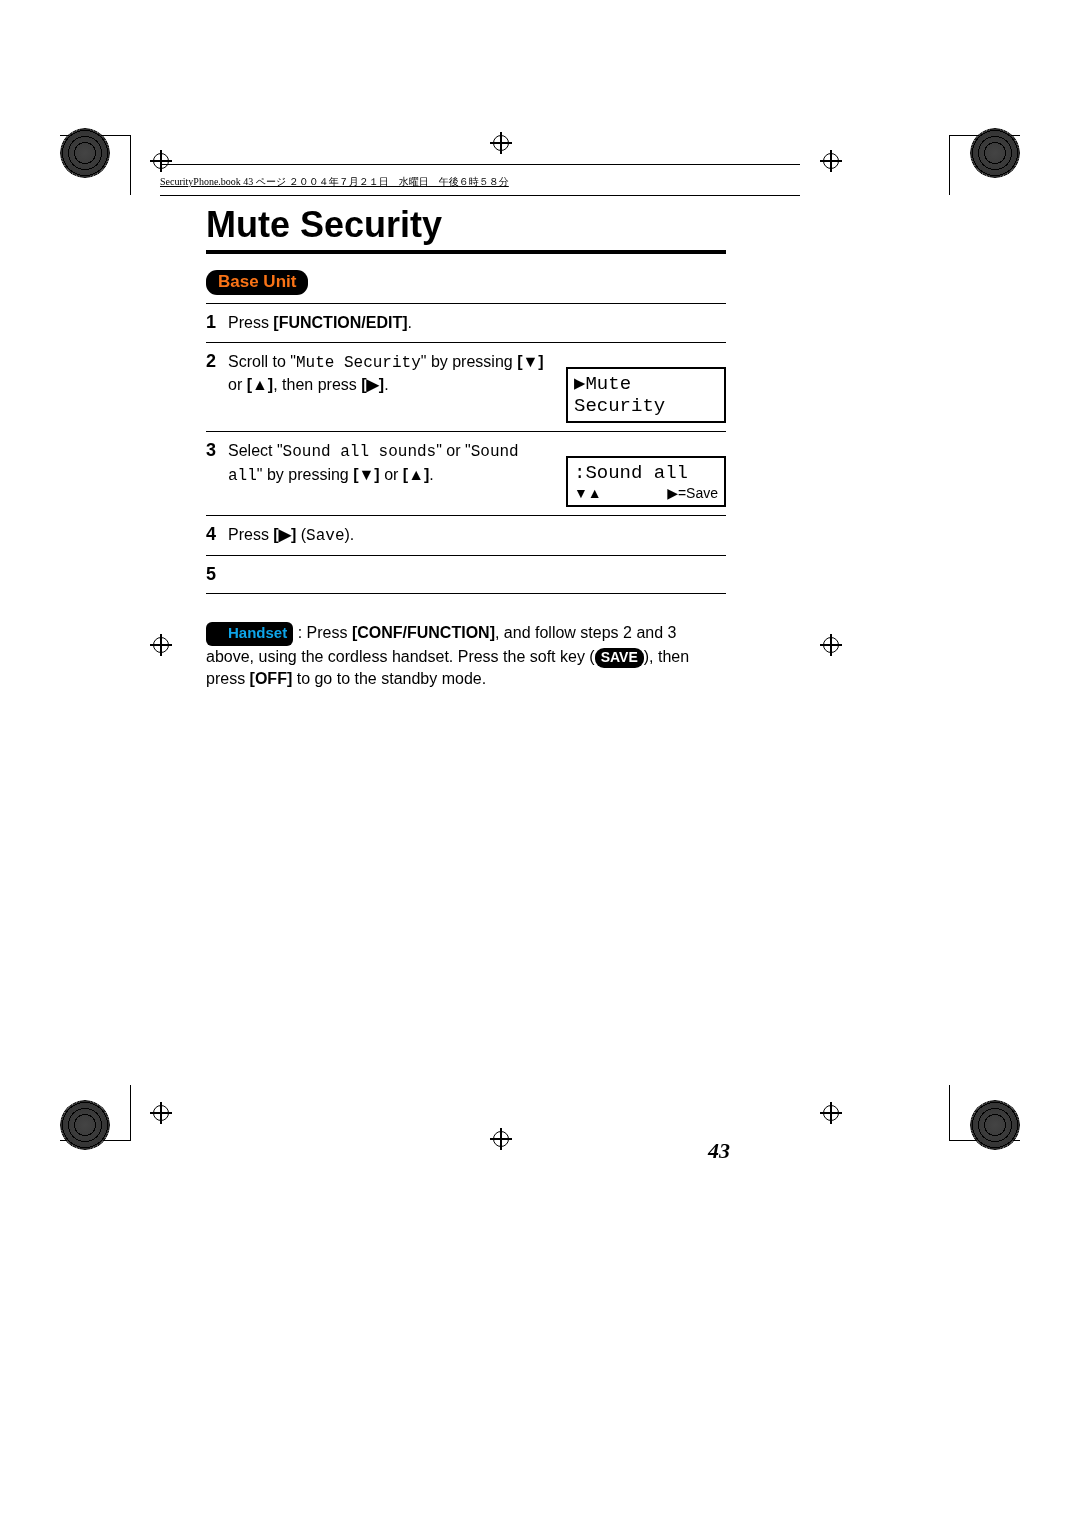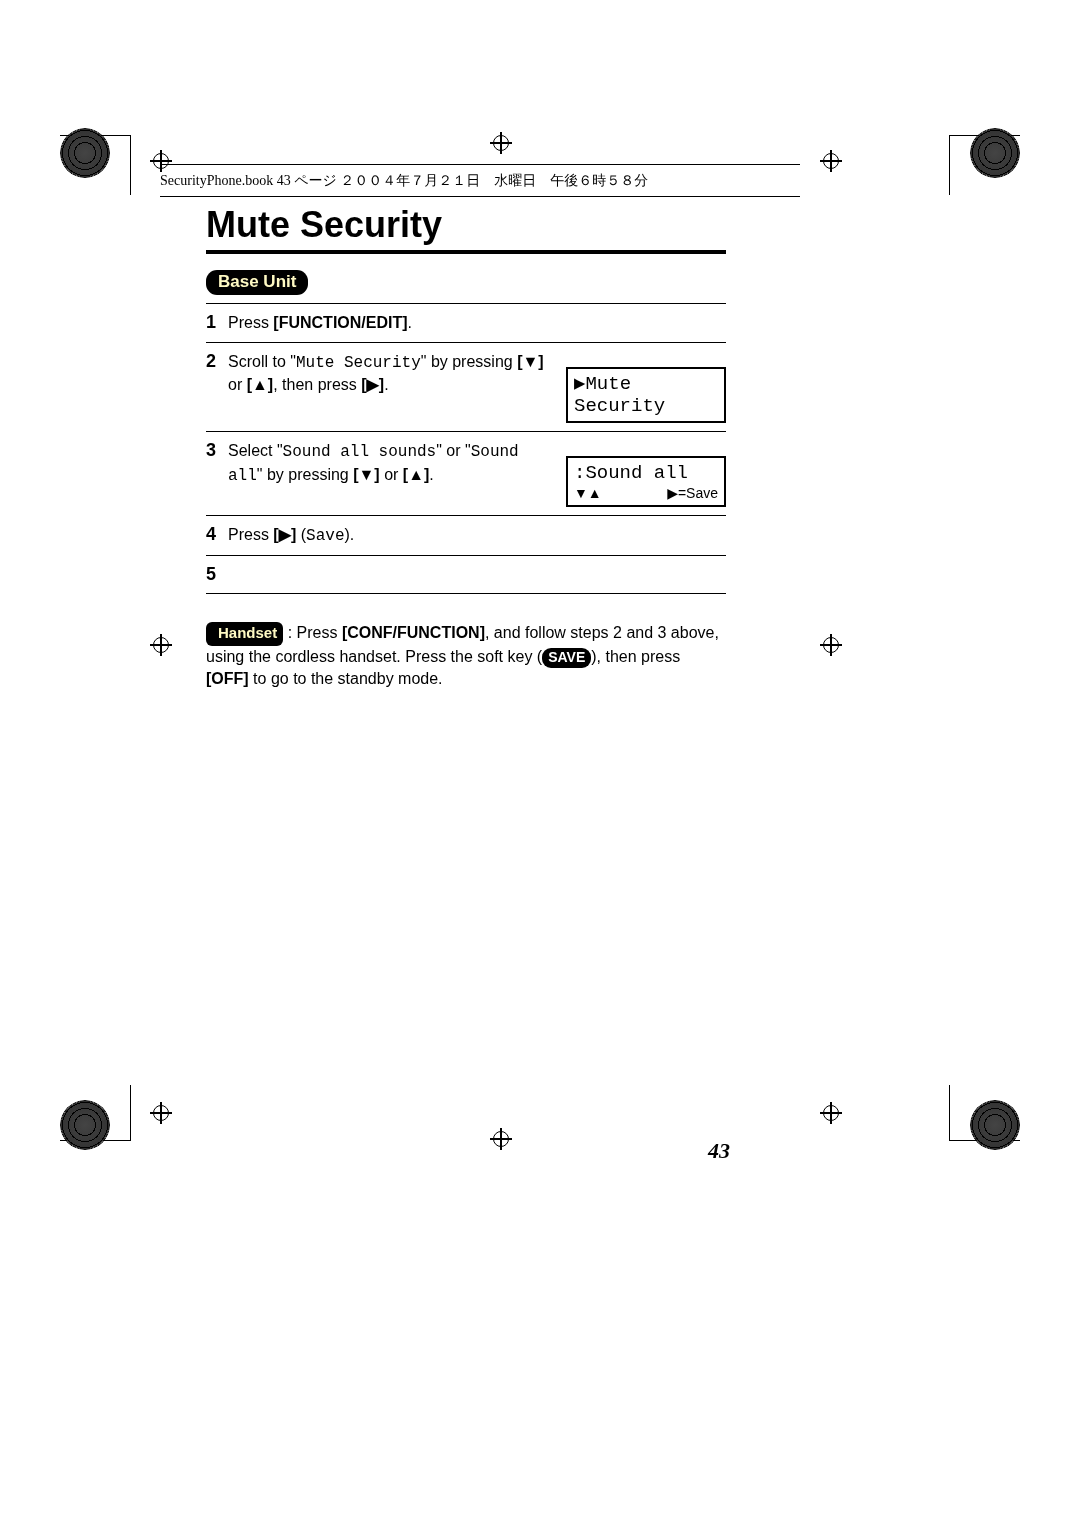--- a/index.html
+++ b/index.html
@@ -61,23 +61,24 @@
     top: 158px;
     width: 640px;
   }
   .running-head-line {
     height: 1px;
     background: #000;
     margin-bottom: 6px;
     margin-top: 6px;
   }
   .running-head {
-    font-size: 14px;
+    font-size: 10px;
     font-family: "MS Mincho", serif;
     white-space: nowrap;
+    text-decoration: underline;
   }
 
   
   .content {
     position: absolute;
     left: 206px;
     top: 198px;
     width: 520px;
   }
   .title {
@@ -87,21 +88,21 @@
   }
   .title-rule-thick { height: 4px; background:#000; }
   .intro {
     font-size: 16px;
     line-height: 1.3;
     margin-top: 10px;
   }
   .section-pill {
     display: inline-block;
     background: #000;
-    color: #fef9c3;
+    color: #f97316;
     font-weight: bold;
     border-radius: 11px;
     padding: 2px 12px 3px 12px;
     font-size: 17px;
     margin-top: 16px;
   }
   .ol {
     margin-top: 8px;
   }
   .step-row {
@@ -145,24 +146,24 @@
   .tri { font-size: 14px; }
 
   .handset-para {
     margin-top: 28px;
     font-size: 16px;
     line-height: 1.35;
   }
   .pill-inv {
     display: inline-block;
     background:#000;
-    color:#fef9c3;
+    color:#0ea5e9;
     font-weight:bold;
     border-radius:6px;
-    padding:1px 6px 2px 12px;
+    padding:1px 6px 2px 22px;
     font-size:15px;
   }
   .save-inv {
     display:inline-block;
     background:#000;
     color:#fff;
     border-radius:9px;
     padding:0 6px 1px 6px;
     font-size:14px;
     font-weight:bold;

